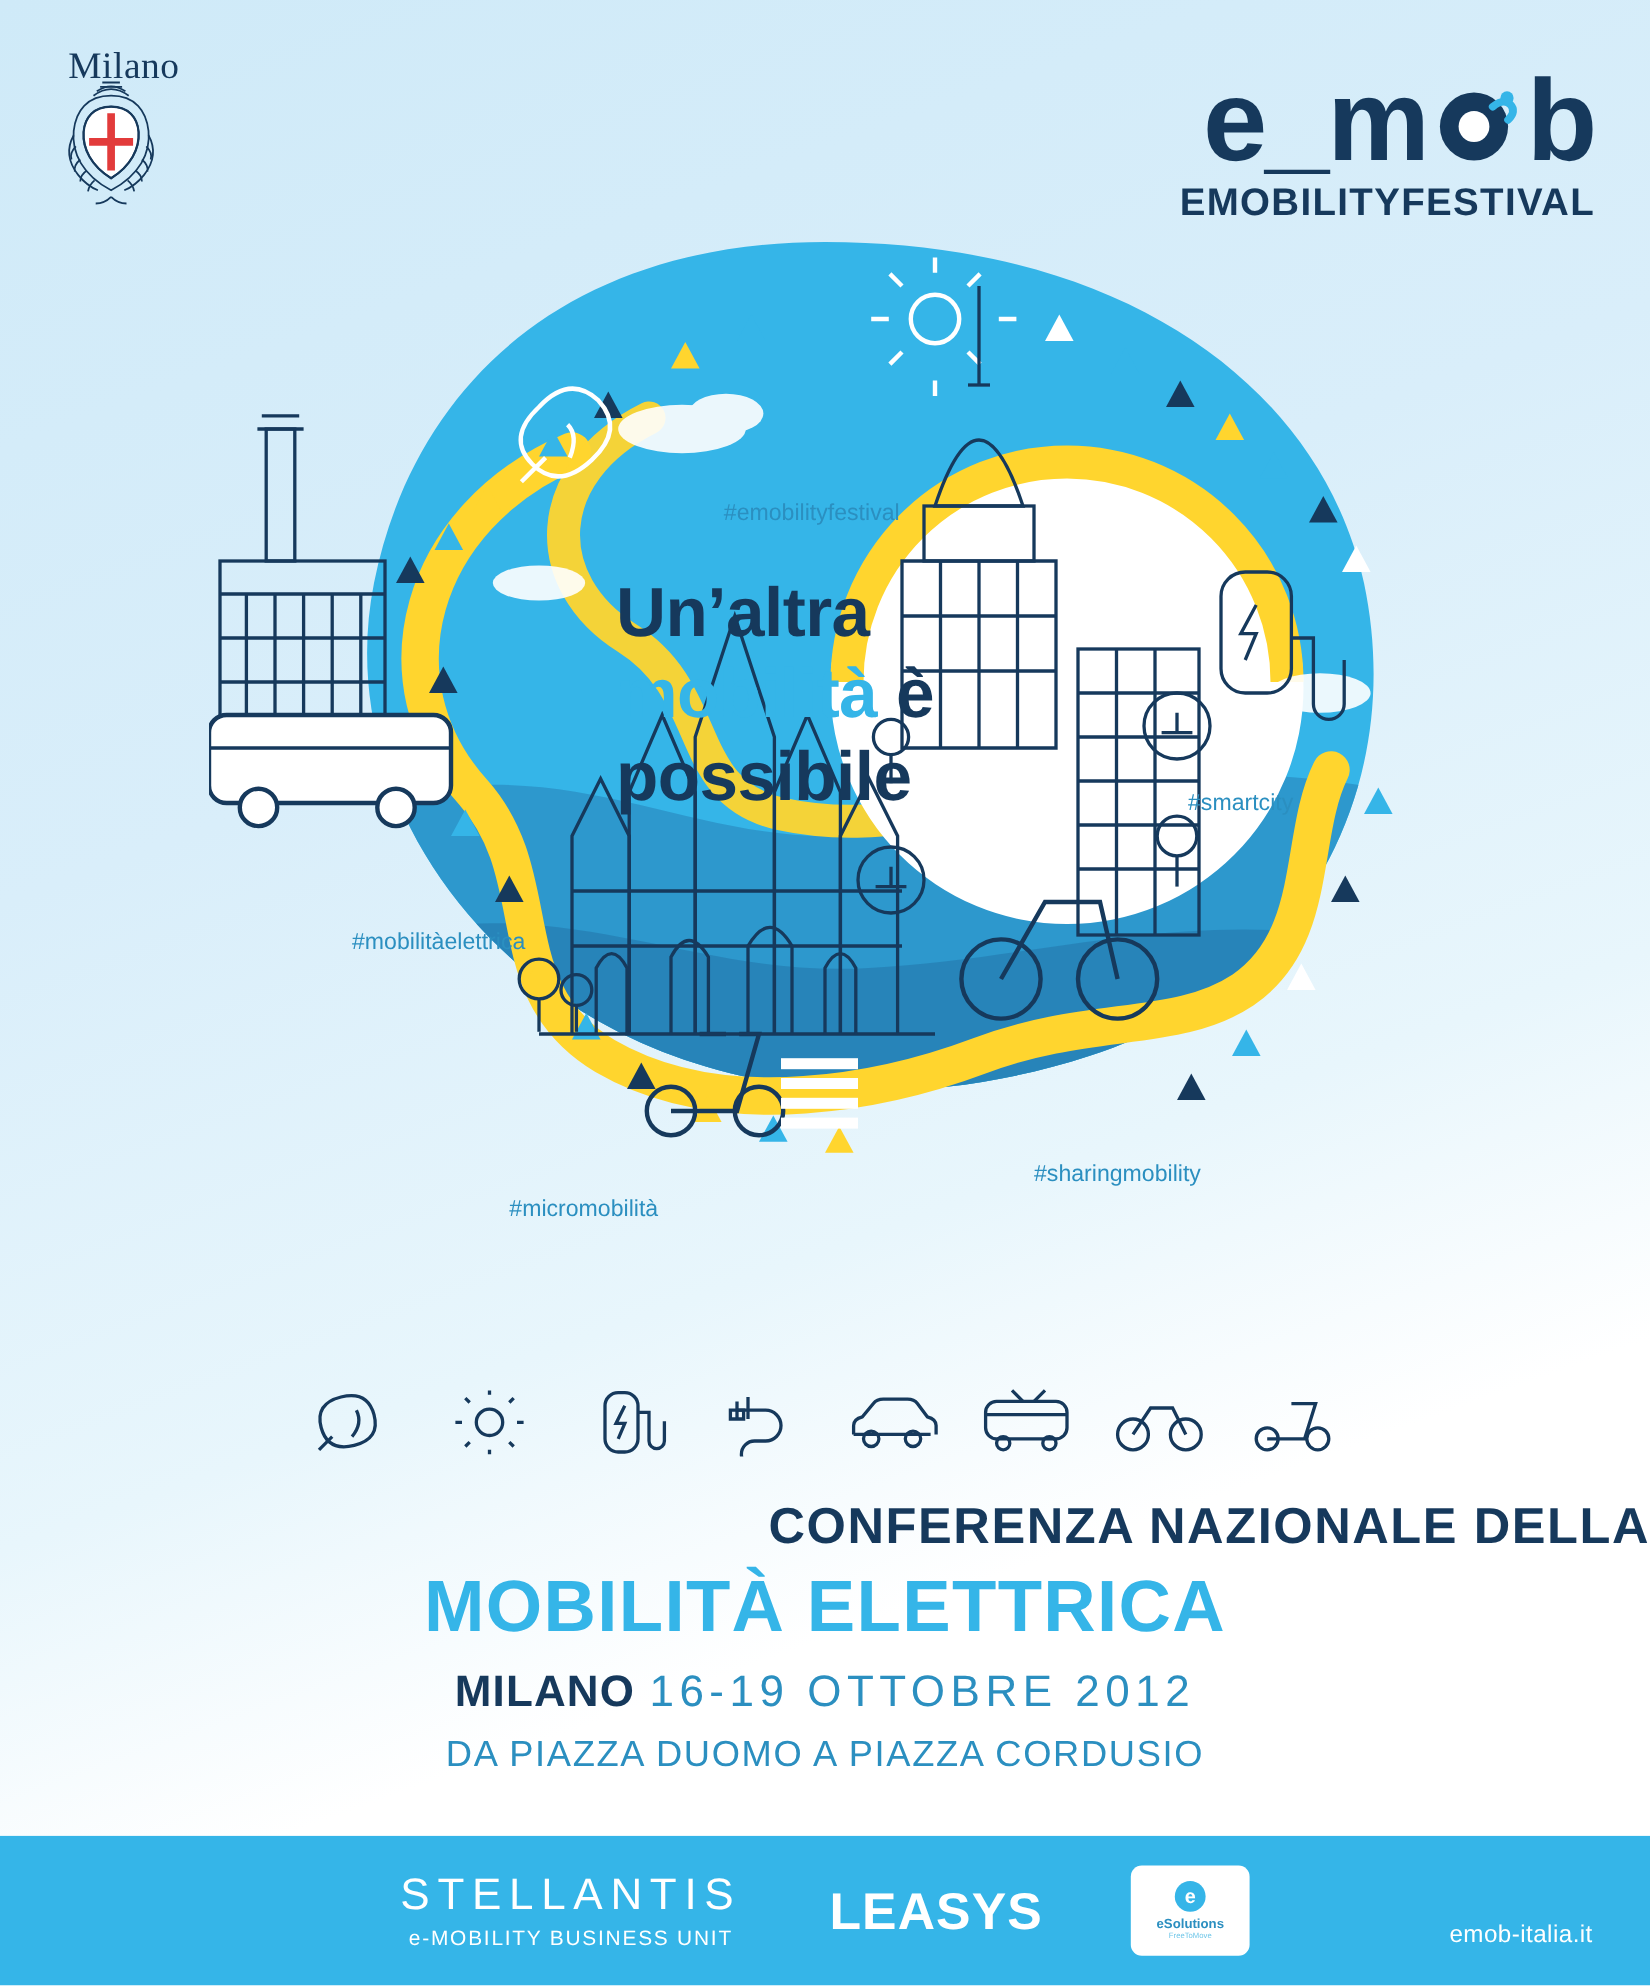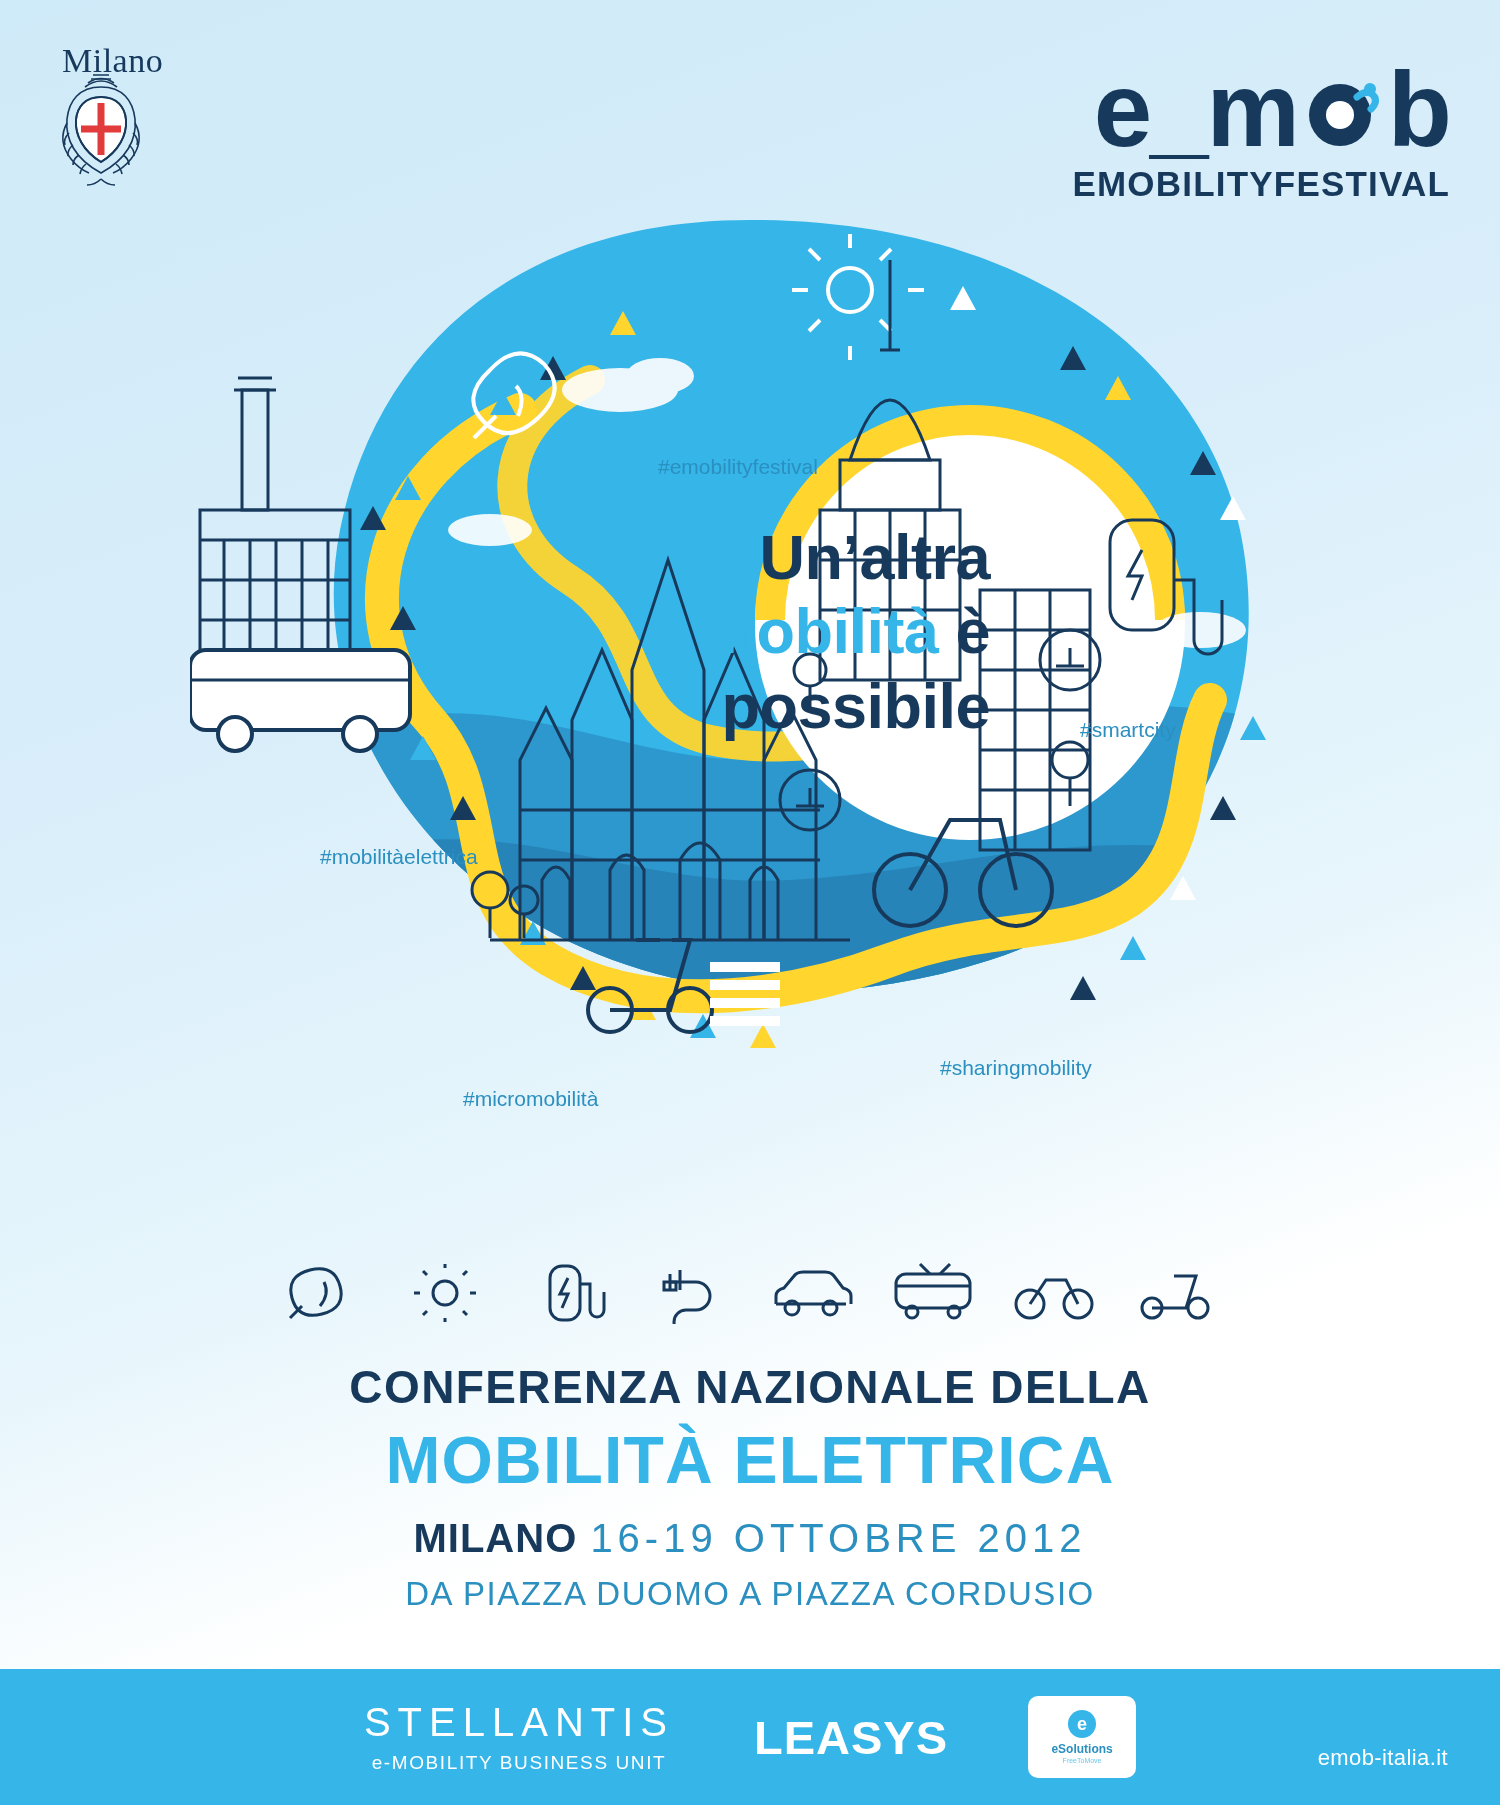--- a/index.html
+++ b/index.html
@@ -53,21 +53,21 @@
   }
   .emob-sub{
     font-size:35px;font-weight:bold;color:#16395c;letter-spacing:1.2px;margin-top:4px;
   }
   
   .illo{
     position:absolute;left:190px;top:200px;width:1140px;height:870px;
   }
   .illo svg{display:block;width:100%;height:100%;}
   .claim{
-    position:absolute;left:560px;top:520px;width:430px;text-align:right;
+    position:absolute;left:560px;top:520px;width:430px;text-align:left;
     font-size:63px;font-weight:bold;color:#16395c;line-height:1.18;
     letter-spacing:-.5px;
   }
   .claim .hl{color:#35b5e8;}
   
   .tag{position:absolute;font-size:21px;color:#2b8fc0;font-weight:normal;white-space:nowrap;}
   .tag.t1{left:658px;top:455px;}
   .tag.t2{left:320px;top:845px;}
   .tag.t3{left:1080px;top:718px;}
   .tag.t4{left:940px;top:1056px;}
@@ -75,21 +75,21 @@
   
   .iconrow{
     position:absolute;left:0;right:0;top:1262px;
     display:flex;justify-content:center;align-items:center;gap:36px;
   }
   .iconrow .ic{width:86px;height:62px;}
   .iconrow svg{display:block;width:100%;height:100%;}
   
   .titles{position:absolute;left:0;right:0;top:1360px;text-align:center;}
   .t-conf{
-    font-size:46px;font-weight:bold;color:#16395c;letter-spacing:1.4px;
+    font-size:46px;font-weight:bold;color:#16395c;letter-spacing:1.4px;text-align:right;
   }
   .t-mob{
     font-size:66px;font-weight:bold;color:#35b5e8;letter-spacing:1.2px;margin-top:8px;
   }
   .t-date{
     margin-top:18px;font-size:40px;color:#16395c;letter-spacing:2px;
   }
   .t-date .city{font-weight:bold;color:#16395c;letter-spacing:1px;}
   .t-date .dd{color:#2b8fc0;letter-spacing:5px;}
   .t-place{

